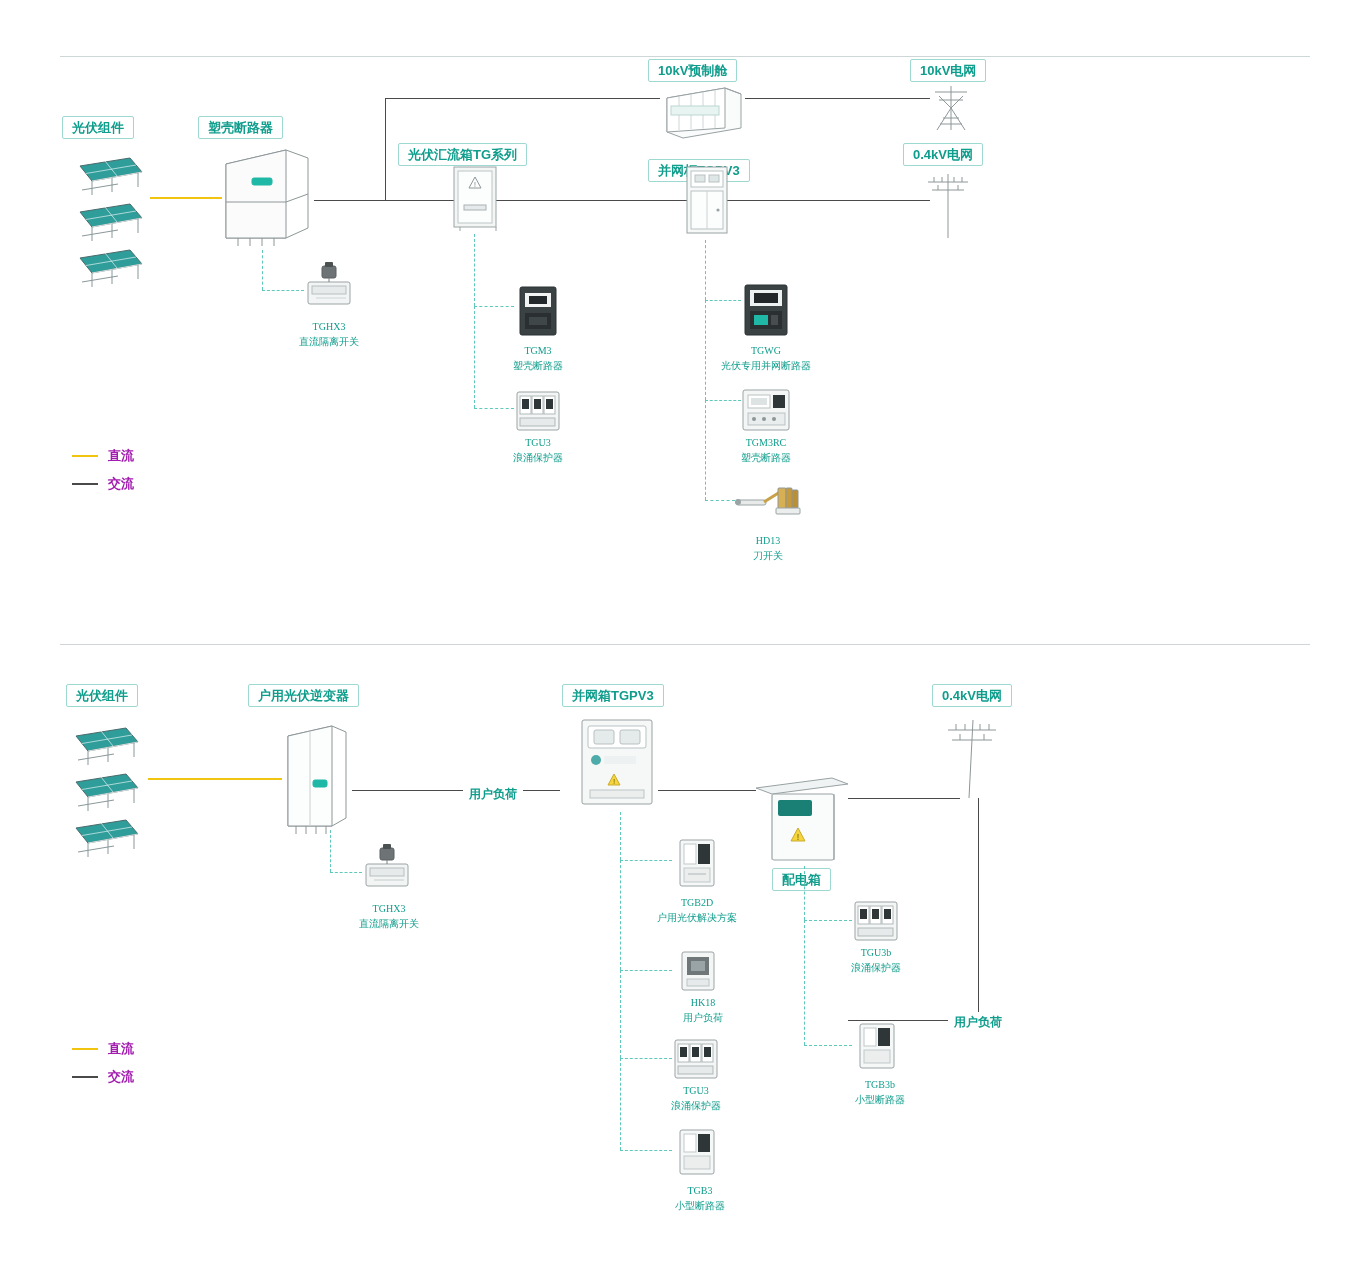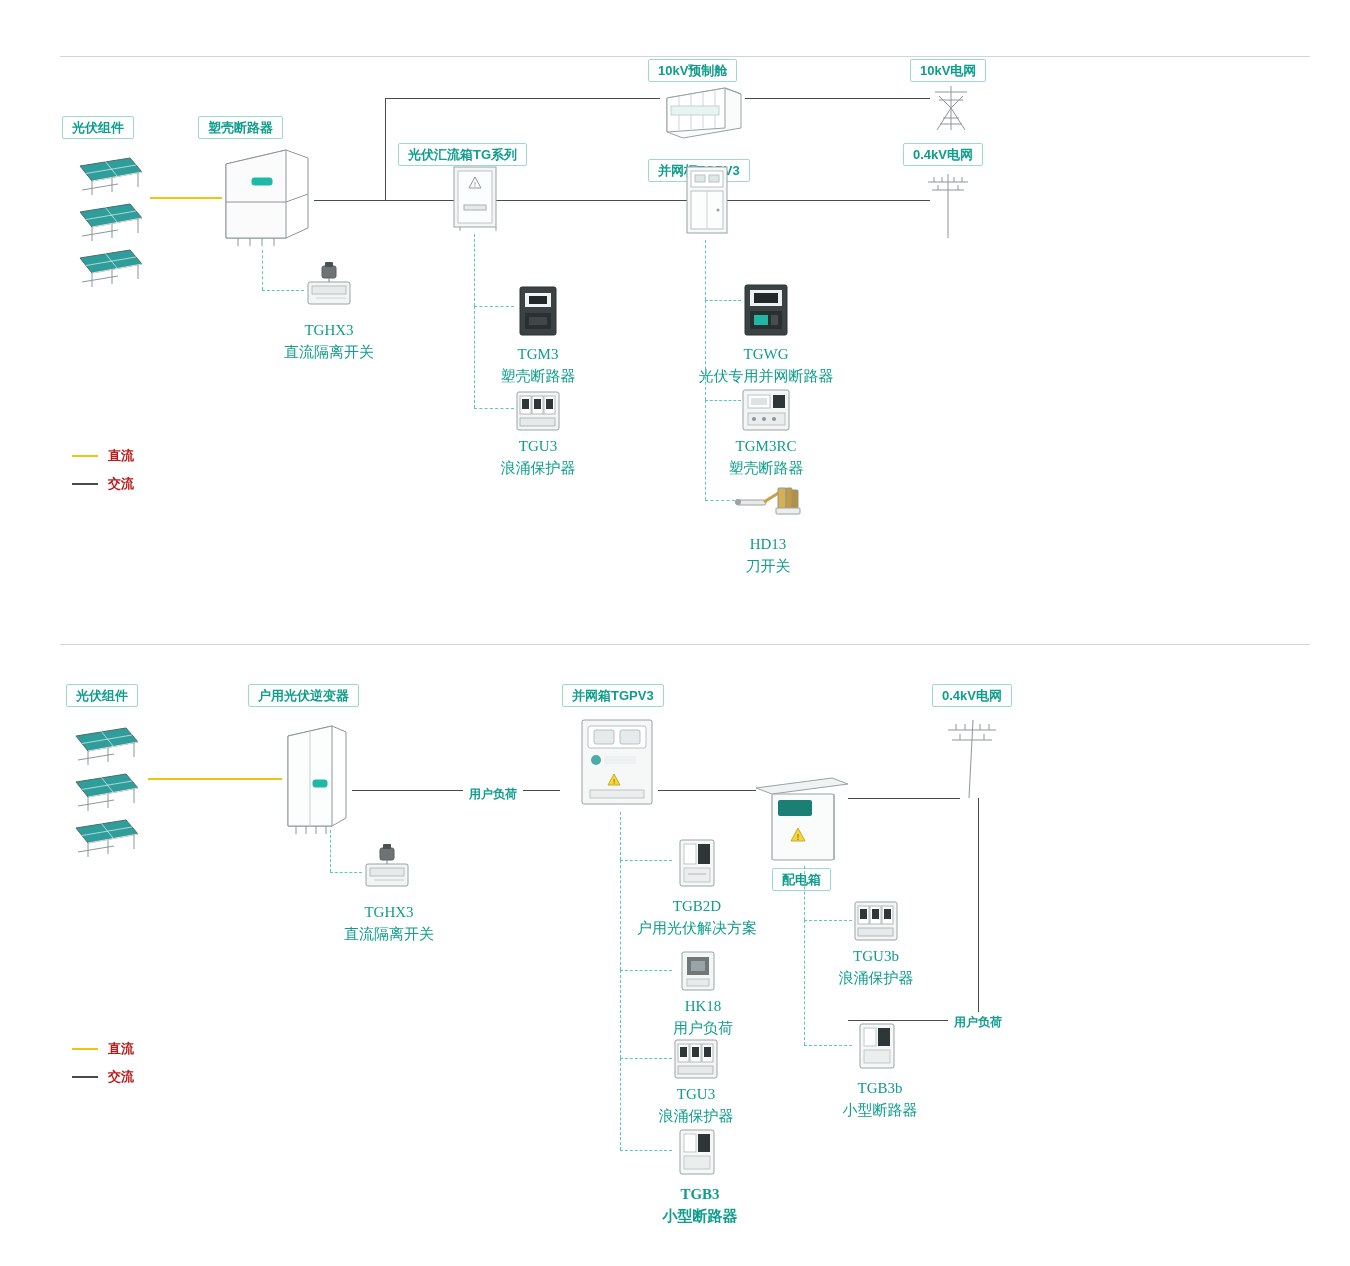--- a/index.html
+++ b/index.html
@@ -51,21 +51,21 @@
     background: #ffffff;
     padding: 4px 9px;
     border-radius: 2px;
     white-space: nowrap;
     line-height: 1;
   }
   
   .caption {
     position: absolute;
     text-align: center;
-    font-size: 15px;
+    font-size: 10px;
     color: #0f9d8c;
     line-height: 1.45;
     white-space: nowrap;
     font-family: "Liberation Serif", serif;
   }
   .caption .cap-code {
     display: block;
   }
   .caption .cap-name {
     display: block;
@@ -101,21 +101,21 @@
     margin-bottom: 10px;
   }
   .legend-swatch {
     width: 26px;
     height: 2px;
     margin-right: 10px;
   }
   .legend-label {
     font-size: 13px;
     font-weight: bold;
-    color: #b91c1c;
+    color: #a21caf;
   }
   
   .device {
     position: absolute;
   }
   svg { display: block; overflow: visible; }
   
   .loadtag {
     position: absolute;
     font-size: 12px;
@@ -563,21 +563,21 @@
   </div>
 
   <div class="device" style="left:676px; top:1128px;">
     <svg width="42" height="48" viewBox="0 0 42 48">
       <rect x="4" y="2" width="34" height="44" rx="2" fill="#f6f8f8" stroke="#9aa3a5"></rect>
       <rect x="8" y="6" width="12" height="18" fill="#ffffff" stroke="#c0c7c8"></rect>
       <rect x="22" y="6" width="12" height="18" fill="#2f3638"></rect>
       <rect x="8" y="28" width="26" height="13" fill="#eceeee" stroke="#c0c7c8"></rect>
     </svg>
   </div>
-  <div class="caption" style="left:632px; top:1184px; width:136px;font-weight:bold;">
+  <div class="caption" style="left:632px; top:1184px; width:136px;">
     <span class="cap-code">TGB3</span>
     <span class="cap-name">小型断路器</span>
   </div>
 
   <div class="dash-v" style="left:804px; top:866px; height:54px;"></div>
   <div class="dash-h" style="left:804px; top:920px; width:48px;"></div>
   <div class="dash-v" style="left:804px; top:920px; height:125px;"></div>
   <div class="dash-h" style="left:804px; top:1045px; width:48px;"></div>
 
   <div class="device" style="left:852px; top:898px;">

